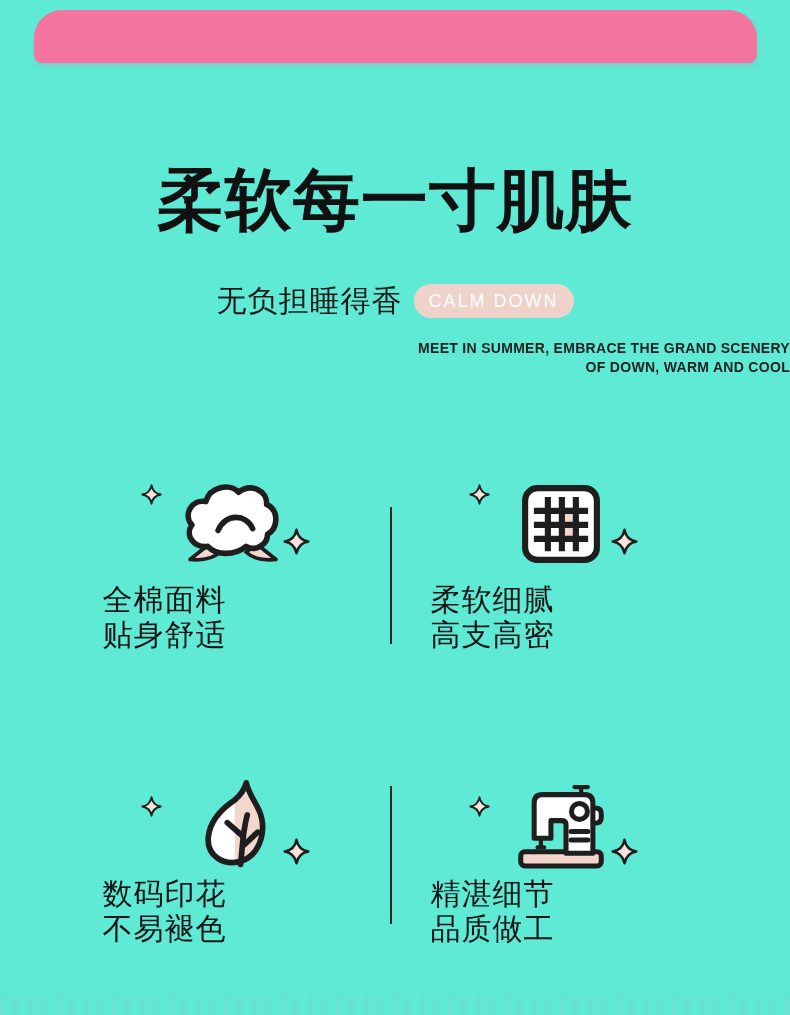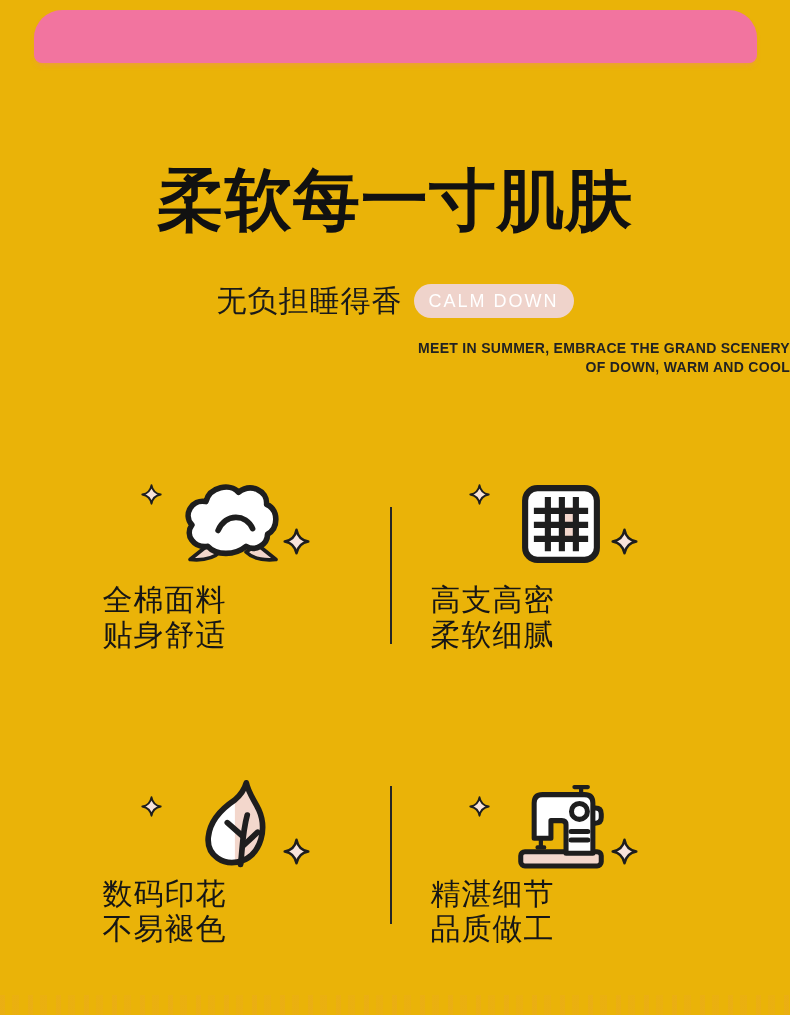--- a/index.html
+++ b/index.html
@@ -4,21 +4,21 @@
 <style>
   :root{
     --accent-pink:#F2749F;
     --badge-pink:#EFD3CB;
     --icon-pink:#F3D7CC;
     --ink:#1E1E1E;
   }
   *{margin:0;padding:0;box-sizing:border-box;}
   html,body{background:#fff;}
   body{font-family:"Liberation Sans","DejaVu Sans",sans-serif;color:var(--ink);}
-  .page{position:relative;width:790px;height:1015px;background:#eab308;overflow:hidden;}
+  .page{position:relative;width:790px;height:1015px;background:#5eead4;overflow:hidden;}
 
   
   .header-bar{
     position:absolute;left:34px;top:10px;width:723px;height:53px;
     background:var(--accent-pink);
     border-radius:28px 28px 8px 8px;
     box-shadow:0 4px 6px -3px rgba(242,116,158,.45);
   }
 
   
@@ -153,22 +153,22 @@
             </svg>
         </span>
         <div class="icon-box">
           <svg width="84" height="84" viewBox="0 0 96 96">
             <rect class="fill-white stk w7" x="7" y="7" width="82" height="82" rx="14"></rect>
             <rect class="fill-pink" x="49" y="29" width="15" height="36"></rect>
             <path class="grid-bar" d="M33 17 V79 M49 17 V79 M65 17 V79 M17 33 H79 M17 49 H79 M17 65 H79"></path>
           </svg>
         </div>
         <div class="feature-label">
+          <div>柔软细腻</div>
           <div>高支高密</div>
-          <div>柔软细腻</div>
         </div>
       </div>
     </div>
 
   </div>
   <div class="divider divider-1"></div>
 
   <div class="feature-row row2">
 
     <div class="feature-cell cell-left">

